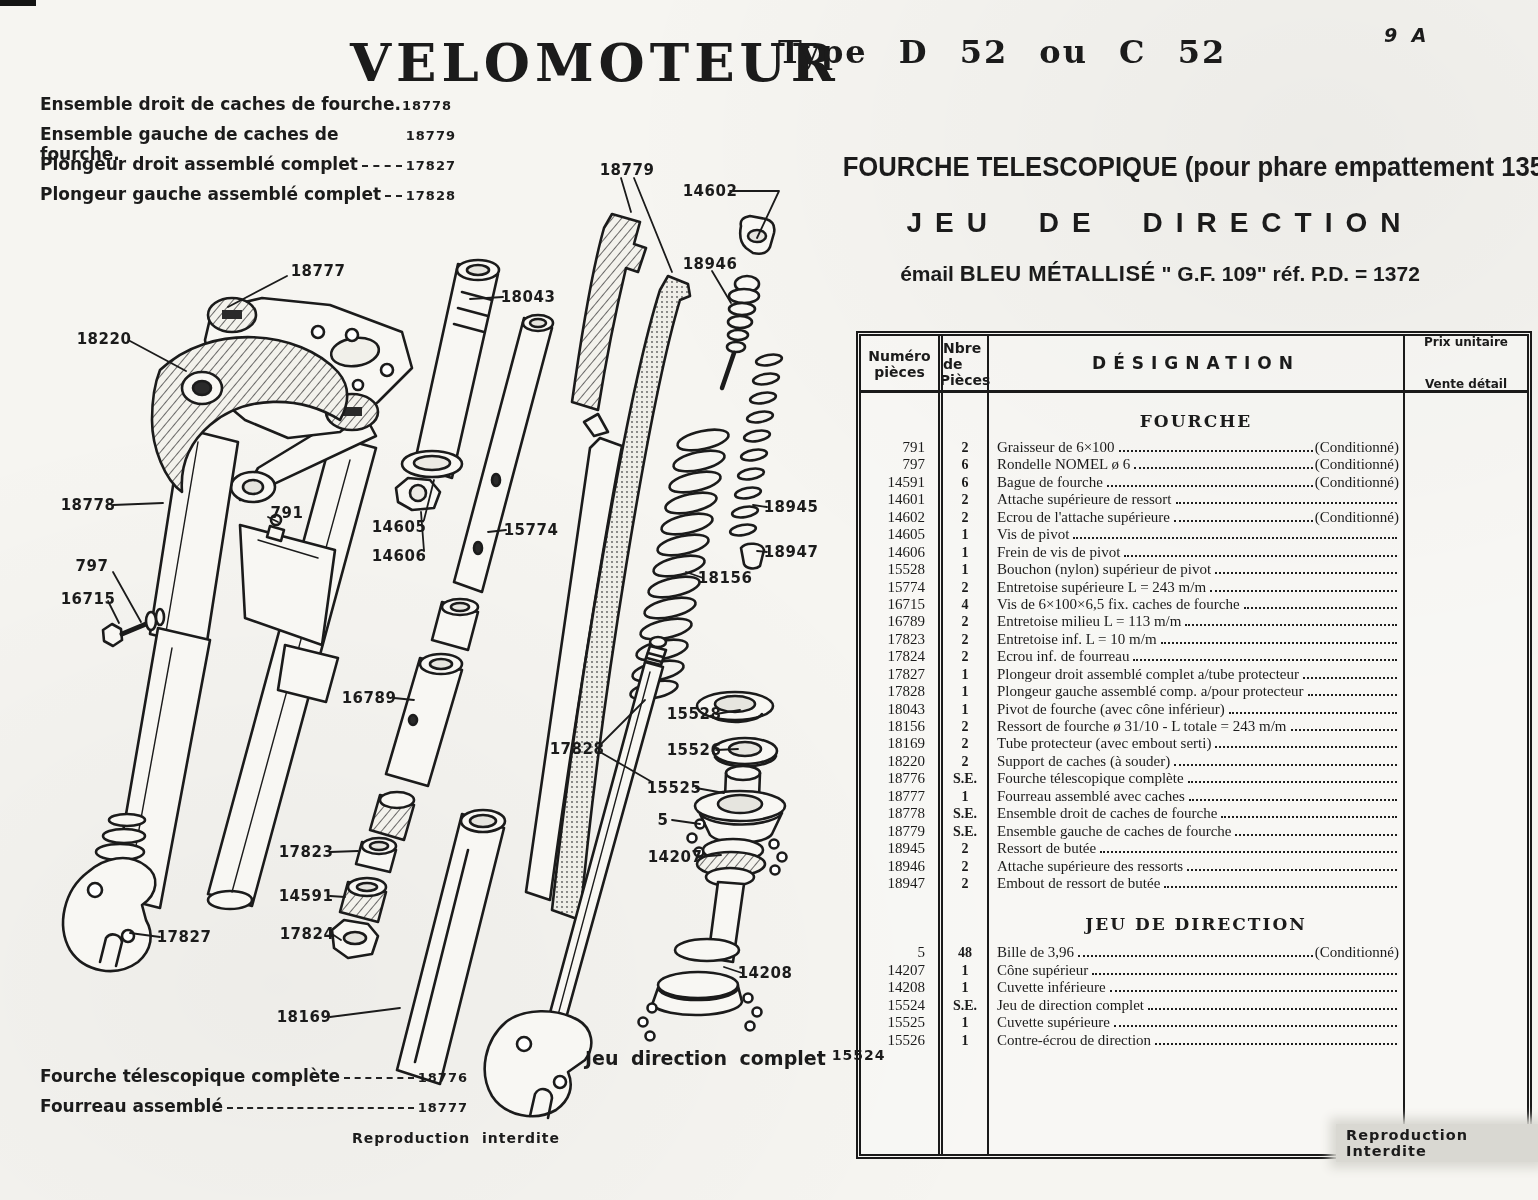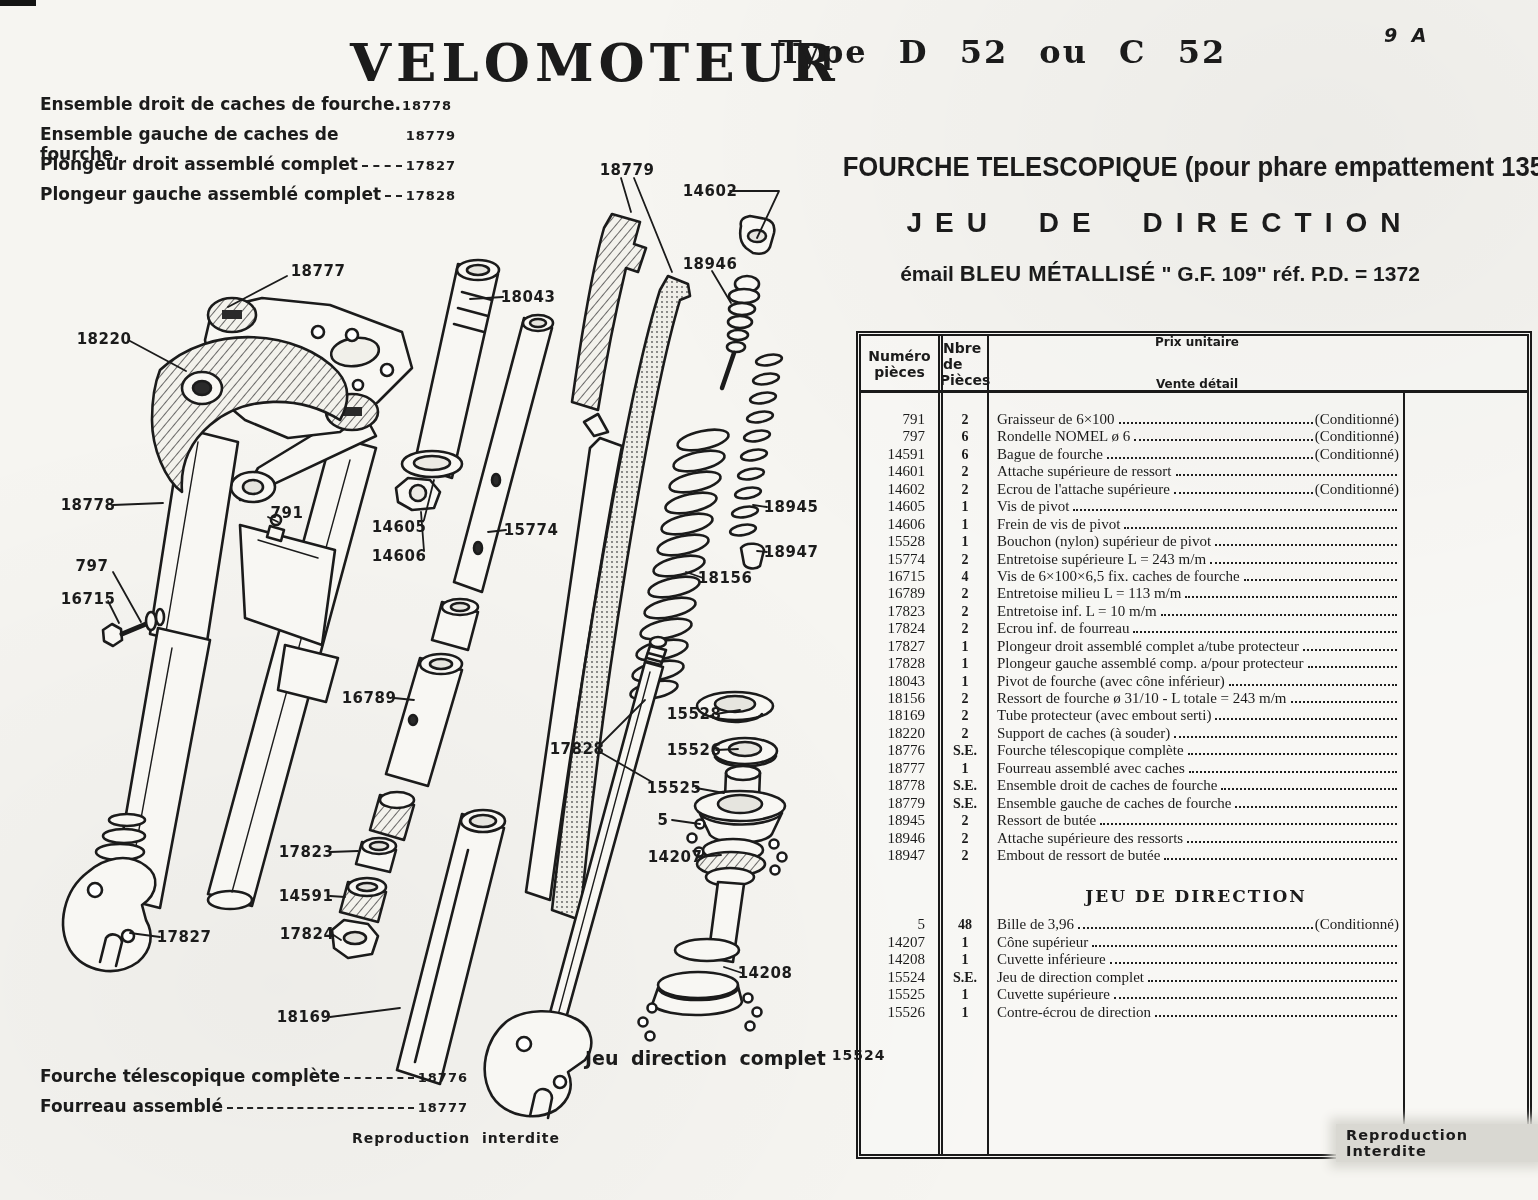--- a/index.html
+++ b/index.html
@@ -371,32 +371,39 @@
 <div class="abs ptable">
   <div class="grid thead">
     <div class="cell b1 h-num">
       <span>Numéro</span>
       <span>pièces</span>
     </div>
     <div class="cell b2 h-qty">
       <span>Nbre de</span>
       <span>Pièces</span>
     </div>
+    <div class="cell b2 h-des">DÉSIGNATION</div>
     <div class="cell h-prix">
       <span>Prix unitaire</span>
       <span>Vente détail</span>
     </div>
   </div>
 
   <div class="tbody">
     <div class="grid gap-a">
       <div class="cell b1"></div>
         <div class="cell b2"></div>
         <div class="cell b2"></div>
         <div class="cell"></div>
+    </div>
+    <div class="grid sect">
+      <div class="cell b1"></div>
+        <div class="cell b2"></div>
+      <div class="cell b2 st">FOURCHE</div>
+      <div class="cell"></div>
     </div>
     <div class="grid gap-b">
       <div class="cell b1"></div>
         <div class="cell b2"></div>
         <div class="cell b2"></div>
         <div class="cell"></div>
     </div>
 
     <div>
 

